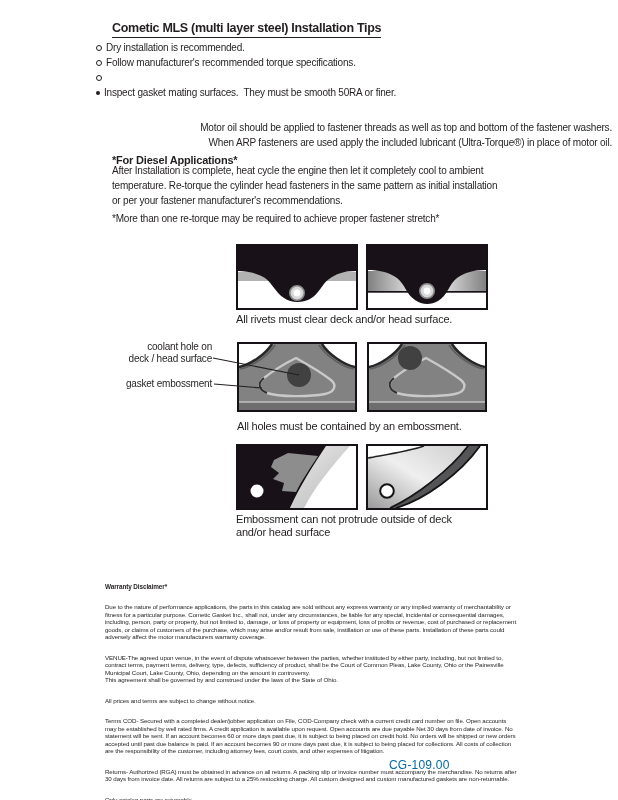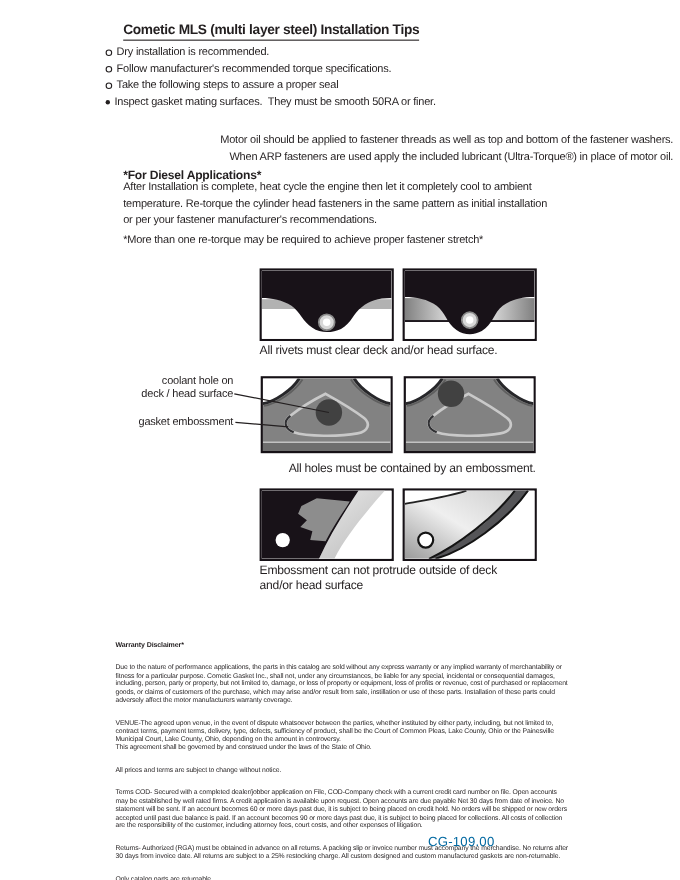--- a/index.html
+++ b/index.html
@@ -42,21 +42,20 @@
     <div class="b-row">
       <span class="o-mark"></span>
       <span class="b-text">Dry installation is recommended.</span>
     </div>
     <div class="b-row">
       <span class="o-mark"></span>
       <span class="b-text">Follow manufacturer's recommended torque specifications.</span>
     </div>
     <div class="b-row">
       <span class="o-mark"></span>
-      <span class="b-text">Take the following steps to assure a proper seal</span>
     </div>
     <div class="b-row sub">
       <span class="d-mark"></span>
       <span class="b-text">Inspect gasket mating surfaces.  They must be smooth 50RA or finer.</span>
     </div>
   </div>
 
   <div class="abs h2" style="left:112px;top:114px;margin-top:40px;">*For Diesel Applications*</div>
   <div class="abs body-text" style="left:112px;top:120px;width:500px;text-align:right;">Motor oil should be applied to fastener threads as well as top and bottom of the fastener washers.
 When ARP fasteners are used apply the included lubricant (Ultra-Torque®) in place of motor oil.</div>
@@ -137,21 +136,21 @@
       <path d="M28 49 C20 46 18 39 25 34" fill="none" stroke="#303033" stroke-width="2"></path>
       <circle cx="41" cy="14" r="12" fill="#414141"></circle>
     </svg>
   </div>
 
   <svg class="leaders" style="left:105px;top:338px;" width="200" height="60">
     <line x1="108" y1="20" x2="194" y2="37" stroke="#231f20" stroke-width="1.1"></line>
     <line x1="109" y1="46" x2="157" y2="50" stroke="#231f20" stroke-width="1.1"></line>
   </svg>
 
-  <div class="caption" style="left:237px;top:420px;width:250px;text-align:right;">All holes must be contained by an embossment.</div>
+  <div class="caption" style="left:237px;top:420px;width:250px;text-align:left;">All holes must be contained by an embossment.</div>
 
   <div class="dlabel" style="left:236px;top:429px;width:122px;">RIGHT</div>
   <div class="dlabel" style="left:366px;top:429px;width:122px;">WRONG</div>
 
   <div class="dbox" style="left:236px;top:444px;">
     <svg width="118" height="62" viewBox="0 0 118 62">
       <defs>
         <linearGradient id="ger1" x1="0" y1="0" x2="0.8" y2="1">
           <stop offset="0" stop-color="#e9e9e9"></stop>
             <stop offset="1" stop-color="#bdbdbd"></stop>

